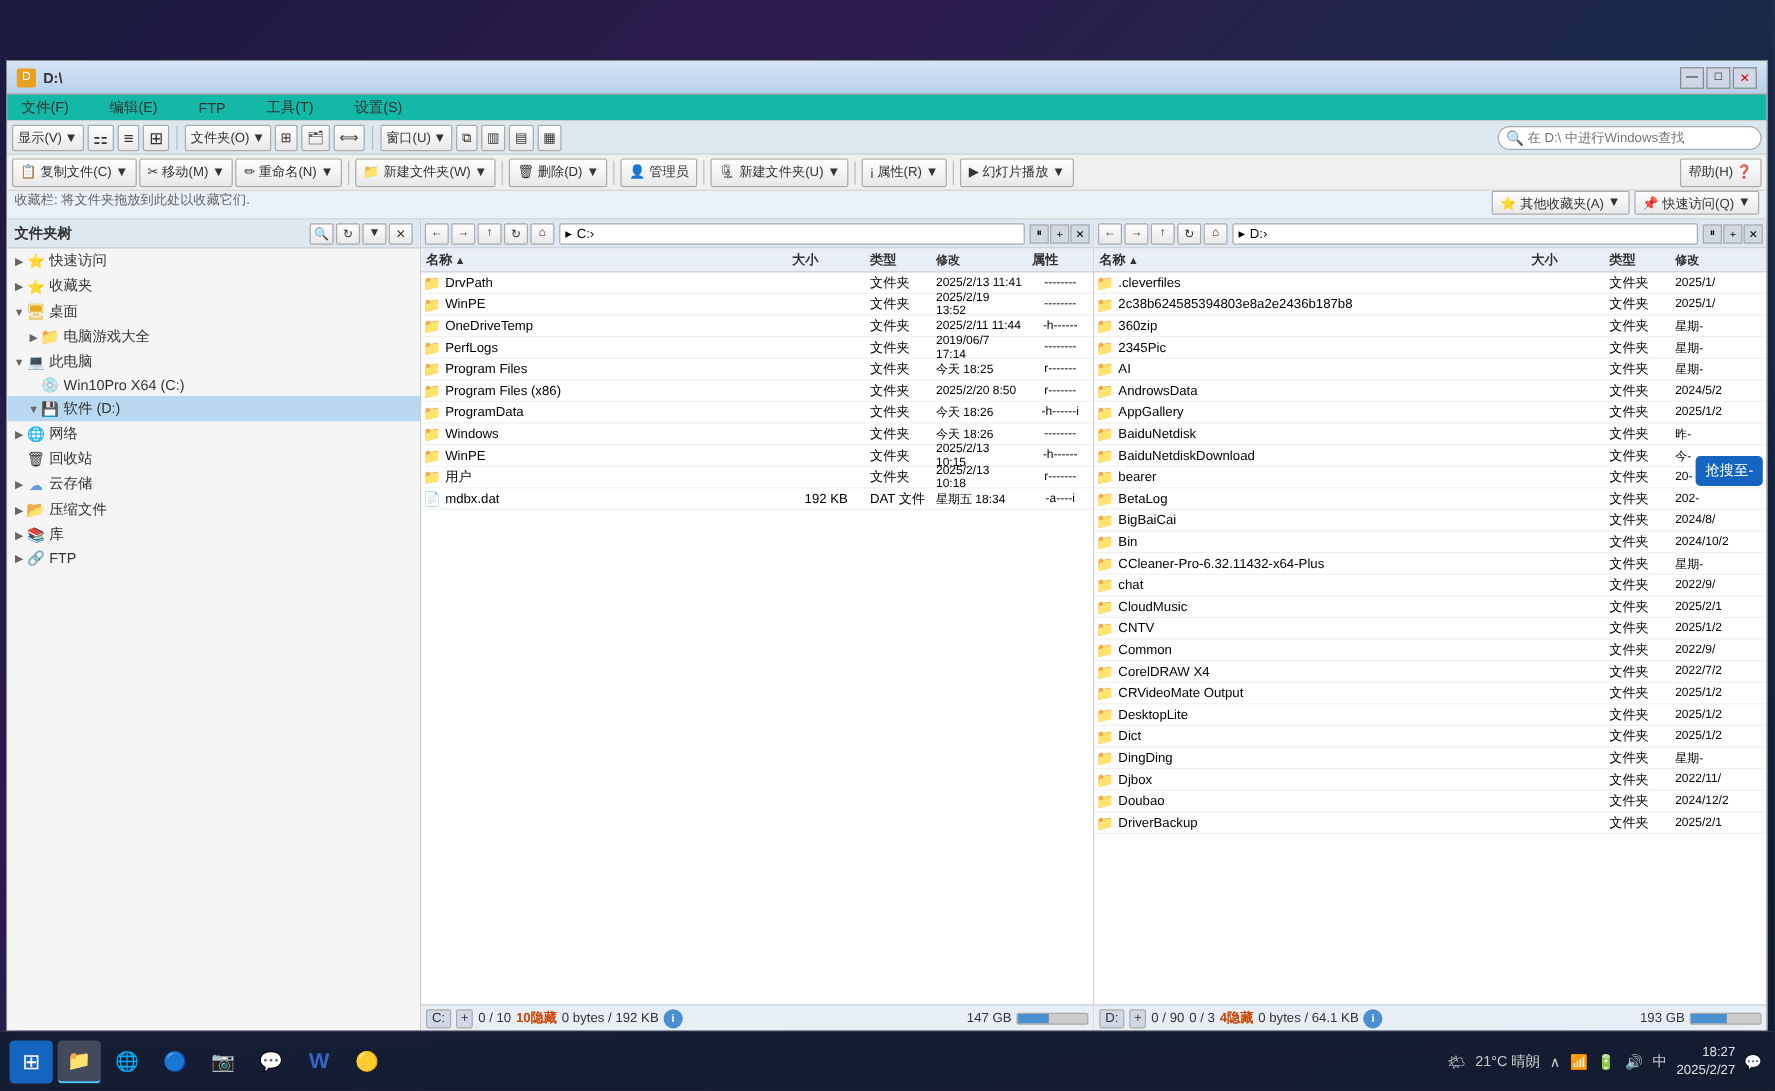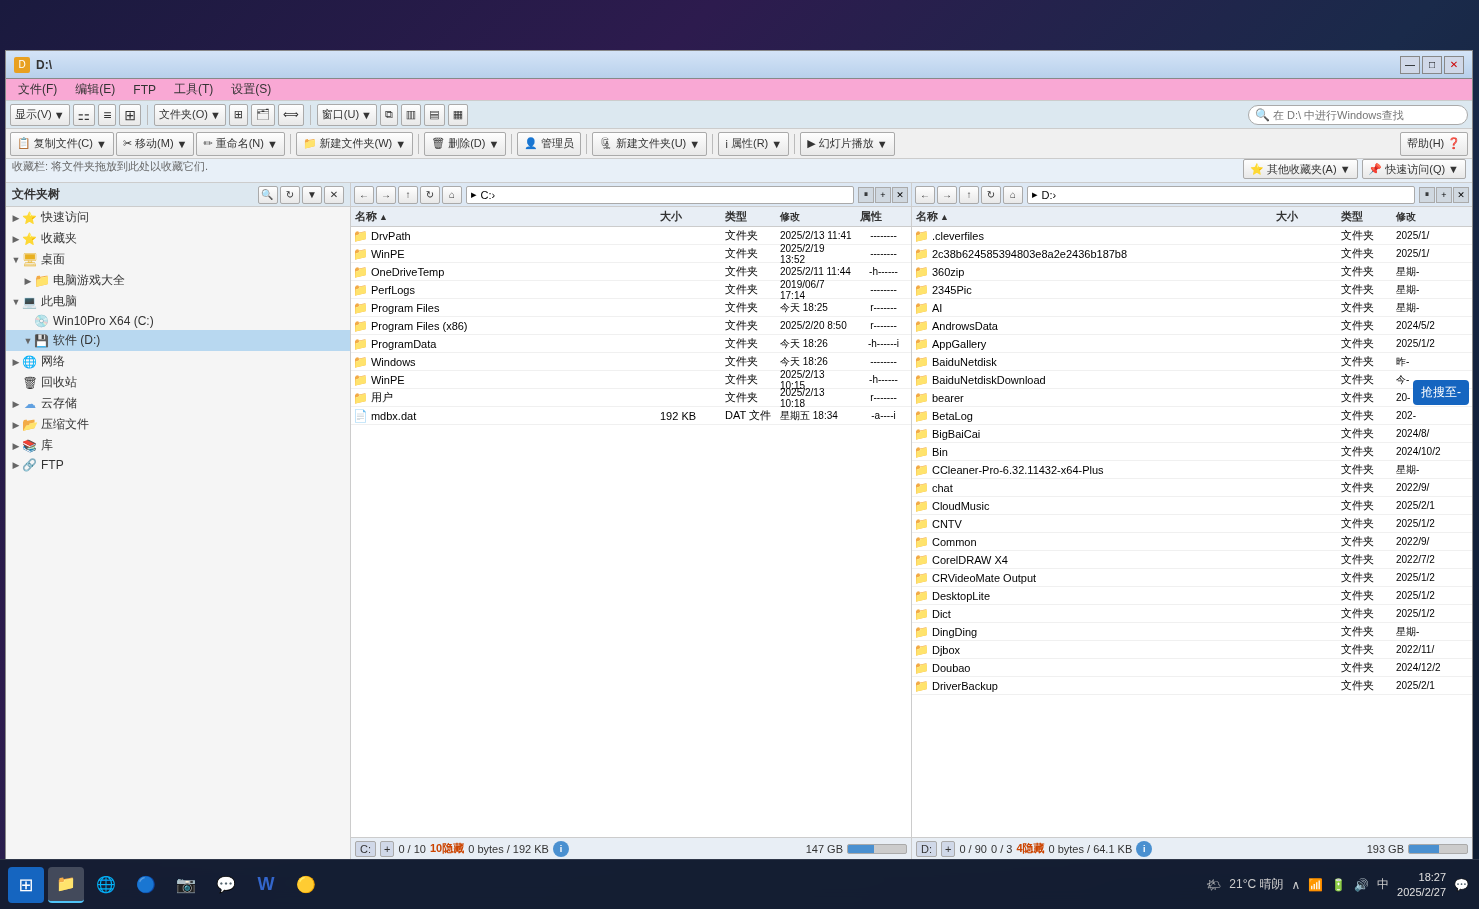--- a/index.html
+++ b/index.html
@@ -67,27 +67,27 @@
       background: #d0d8e8;
       border: 1px solid #888;
       cursor: pointer;
       display: flex; align-items: center; justify-content: center;
       font-size: 10px;
     }
 
     
     .menu-bar {
       height: 22px;
-      background: #f9a8d4;
+      background: #14b8a6;
       display: flex;
       align-items: center;
       padding: 0 4px;
       border-bottom: 1px solid #ccc;
       flex-shrink: 0;
-      gap: 2px;
+      gap: 18px;
     }
     .menu-item {
       padding: 2px 8px;
       font-size: 12px;
       color: #333;
       cursor: pointer;
       white-space: nowrap;
     }
 
     
@@ -810,21 +810,21 @@
       <div class="col-size" style="text-align:right; padding:0 4px;"></div>
       <div class="col-type" style="padding:0 4px;">文件夹</div>
       <div class="col-date" style="padding:0 4px; font-size:10px;">2025/2/13 10:18</div>
       <div class="col-attr" style="padding:0 4px; font-size:10px;">r-------</div>
     </div>
                 <div class="file-row">
       <div class="col-name row-name">
         <span style="color:#888; margin-right:3px; font-size:12px;">📄</span>
         <span>mdbx.dat</span>
       </div>
-      <div class="col-size" style="text-align:left; padding:0 4px;">192 KB</div>
+      <div class="col-size" style="text-align:center; padding:0 4px;">192 KB</div>
       <div class="col-type" style="padding:0 4px;">DAT 文件</div>
       <div class="col-date" style="padding:0 4px; font-size:10px;">星期五  18:34</div>
       <div class="col-attr" style="padding:0 4px; font-size:10px;">-a----i</div>
     </div>
               </div>
           </div>
 
           <div class="panel-status">
             <div class="status-drive">
               <span>C:</span>

